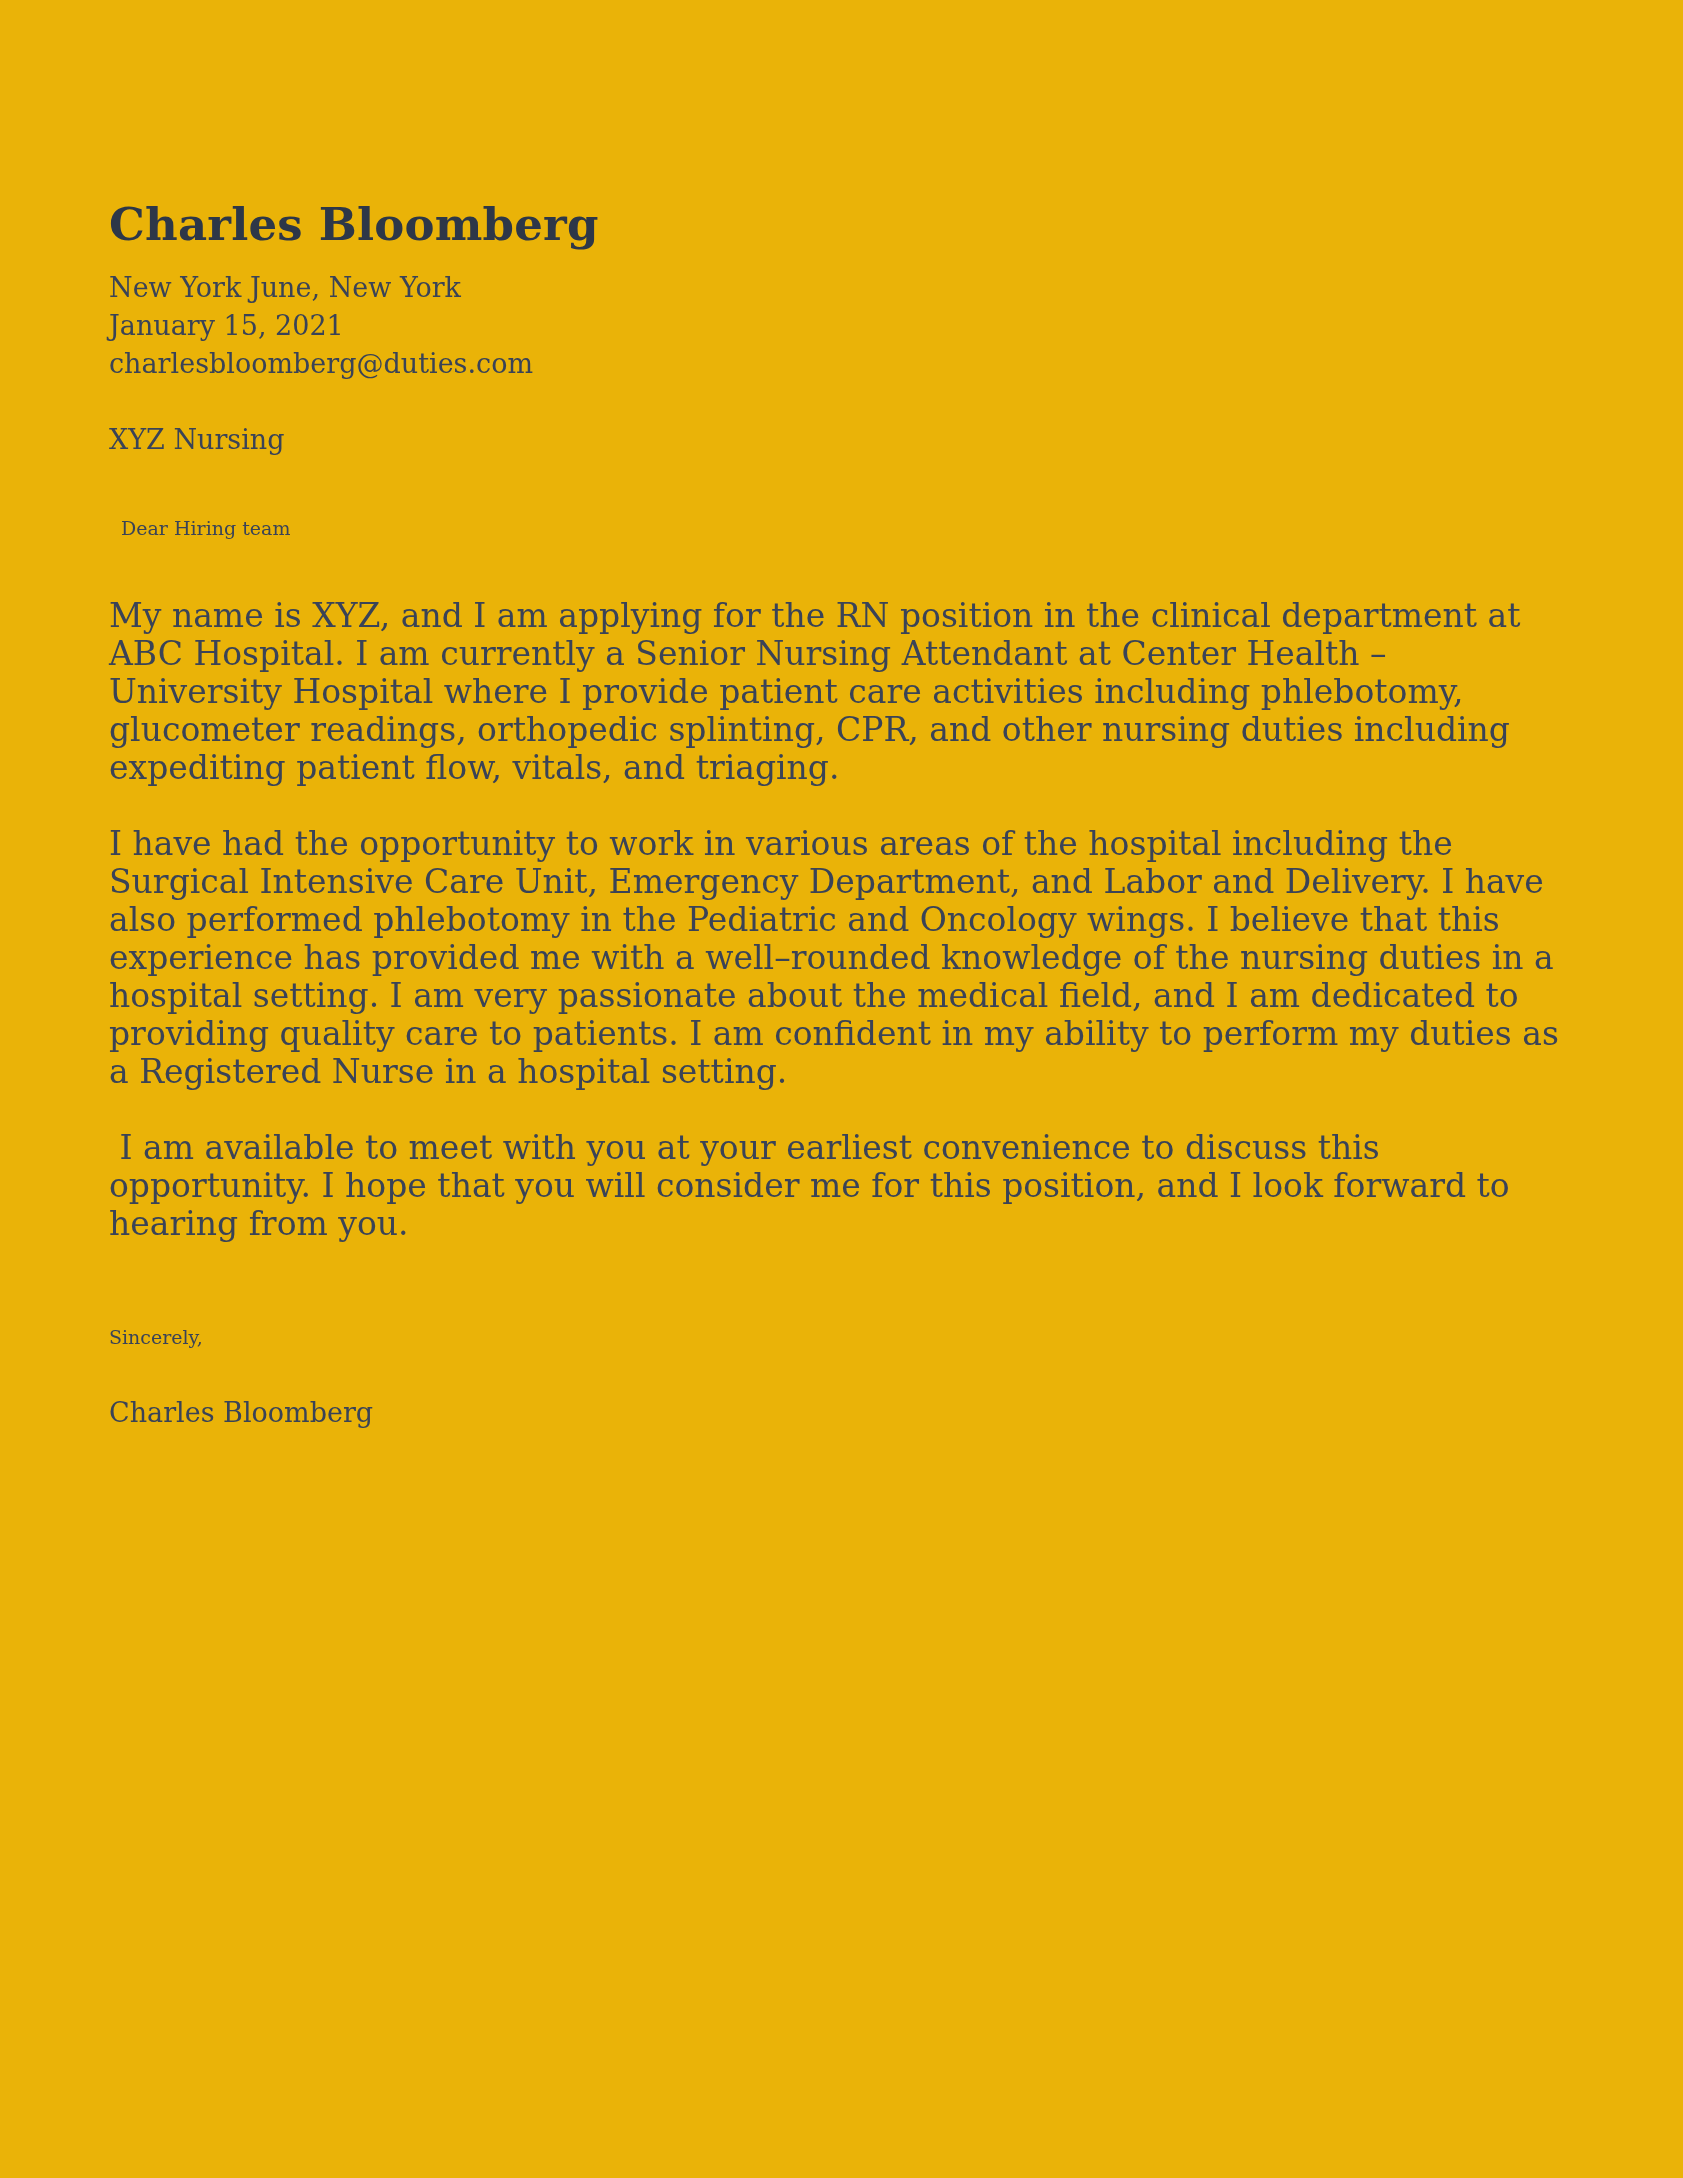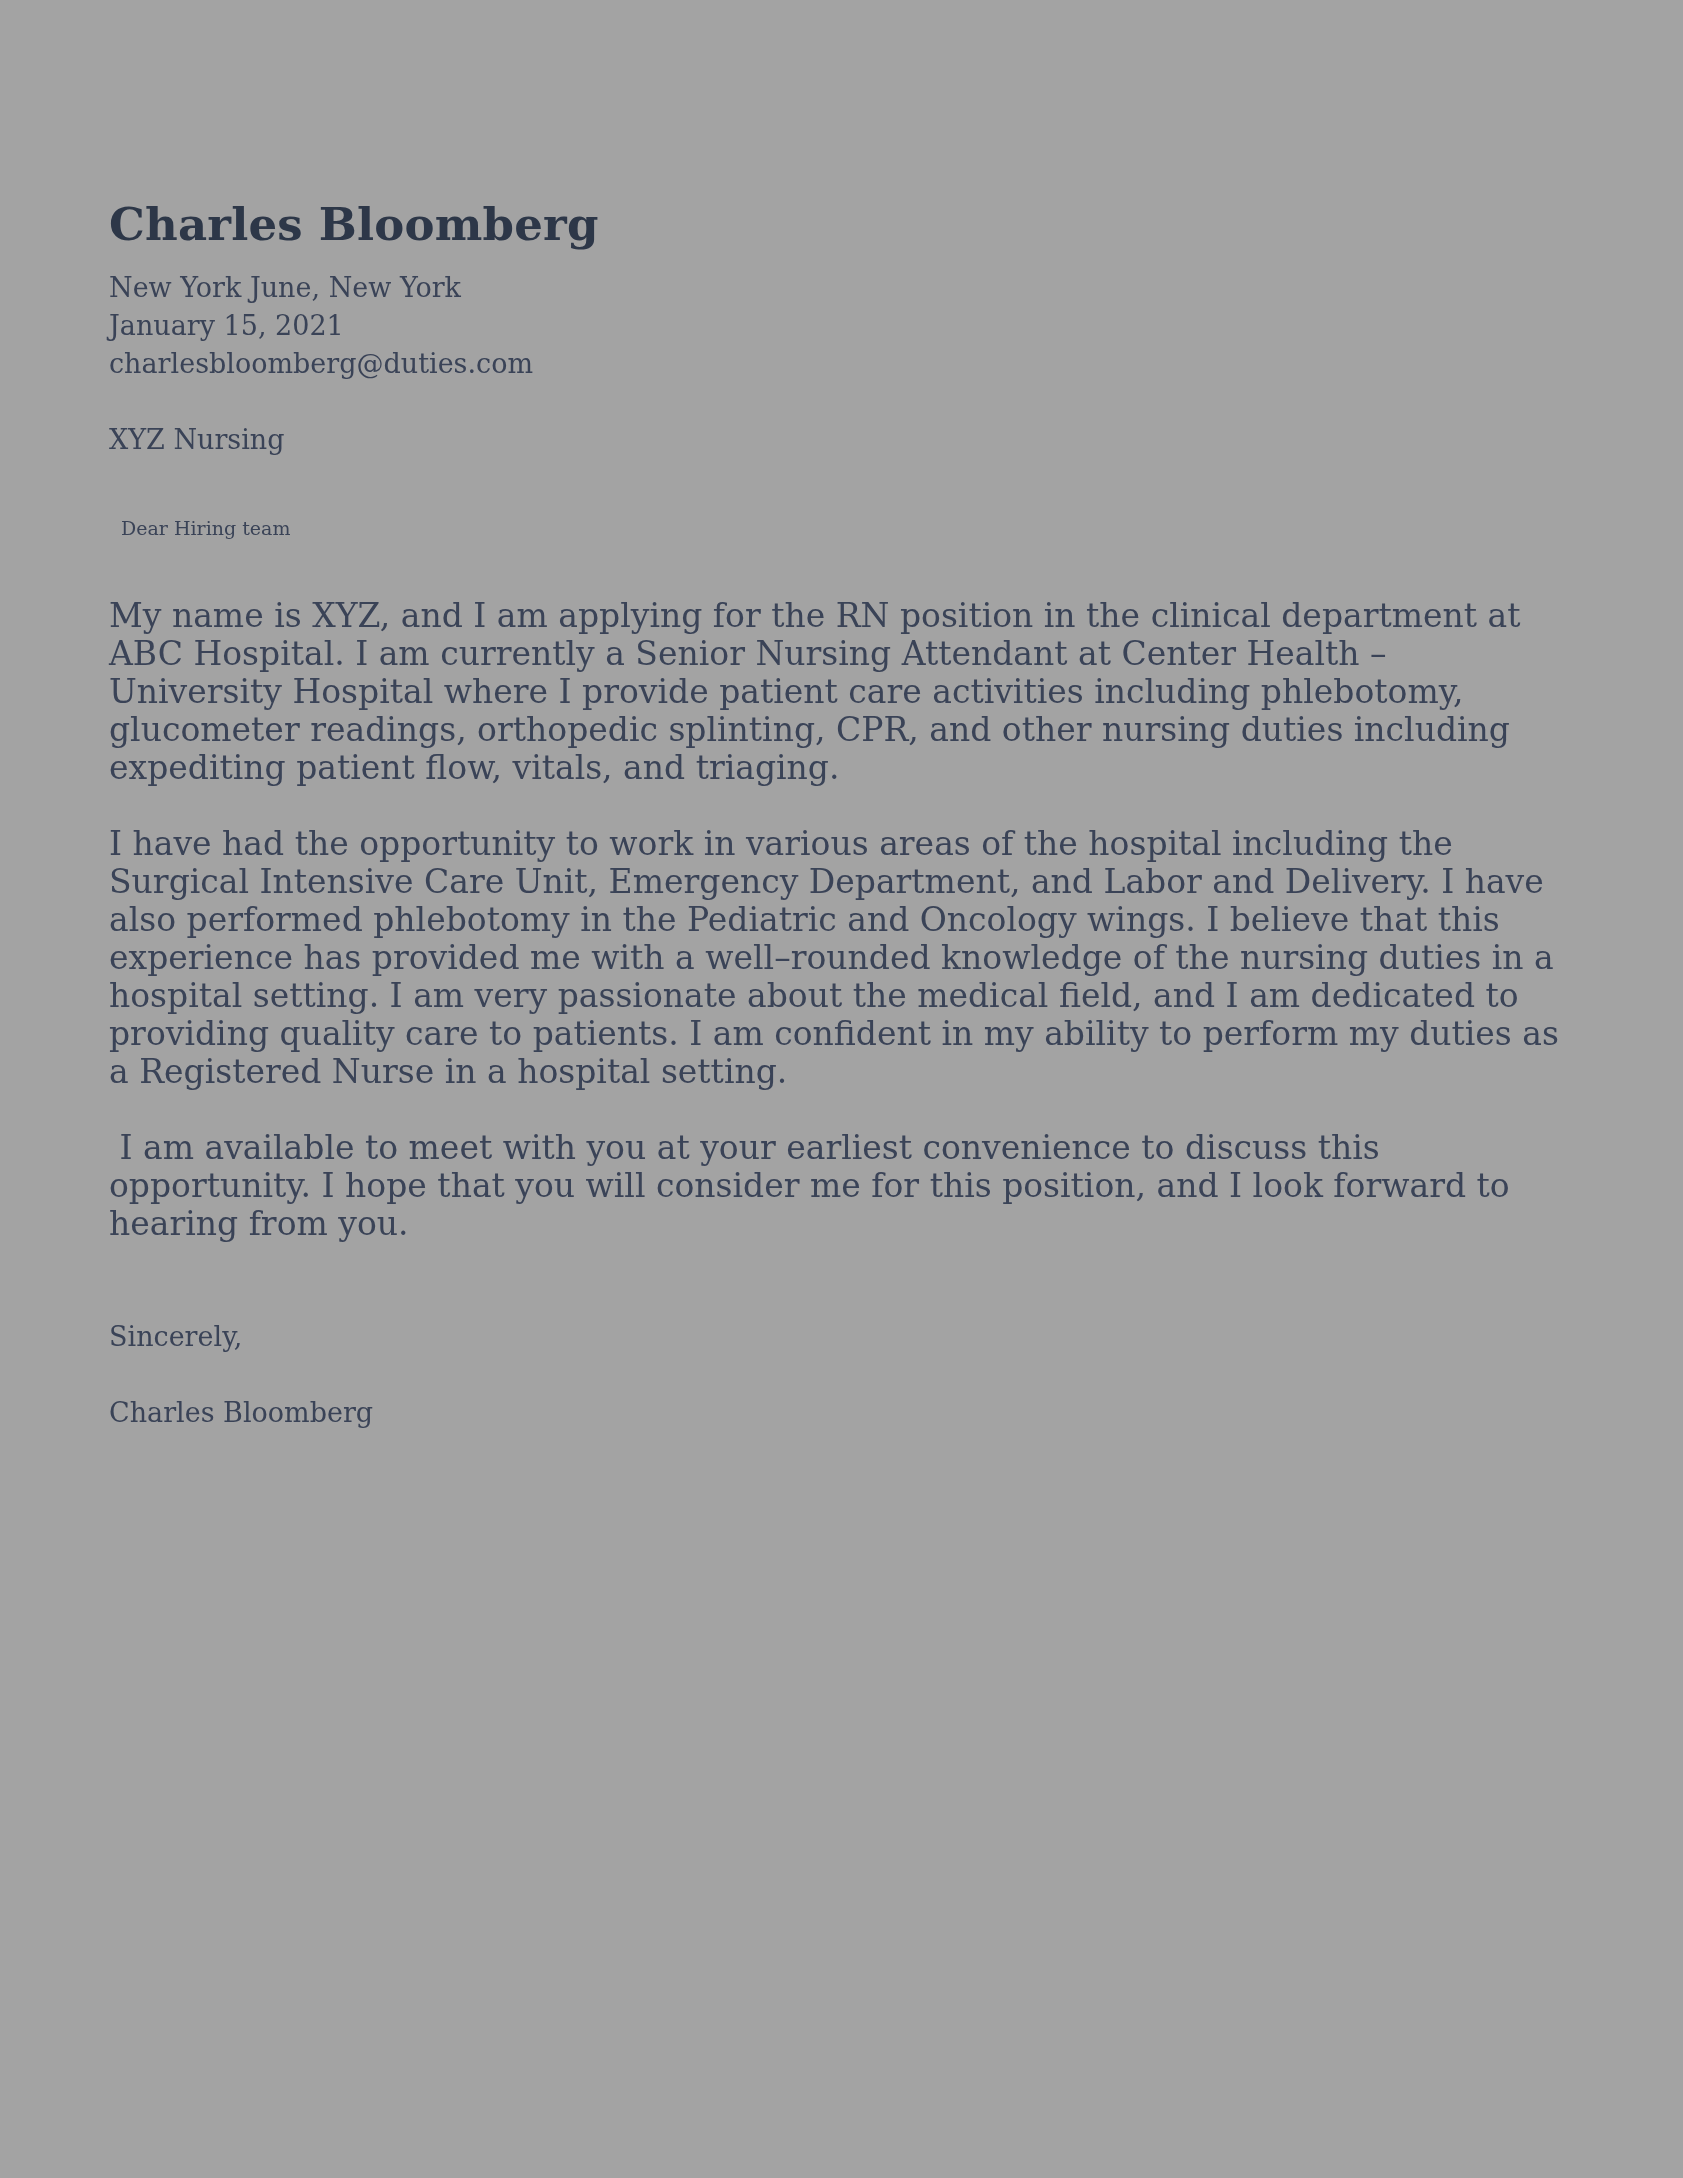--- a/index.html
+++ b/index.html
@@ -5,21 +5,21 @@
 <style>
   html, body {
     margin: 0;
     padding: 0;
     background: #ffffff;
   }
   .page {
     position: relative;
     width: 1683px;
     height: 2178px;
-    background: #a3a3a3;
+    background: #eab308;
     box-sizing: border-box;
     overflow: hidden;
   }
   .letter {
     position: absolute;
     left: 109px;
     top: 198px;
     width: 1460px;
   }
   .letter-name {
@@ -61,21 +61,21 @@
     font-family: "DejaVu Serif", "Liberation Serif", serif;
     font-size: 33px;
     line-height: 38px;
     color: #3a4357;
     margin: 0;
     text-align: left;
     white-space: pre-wrap;
   }
   .closing-line {
     font-family: "DejaVu Serif", "Liberation Serif", serif;
-    font-size: 27px;
+    font-size: 19px;
     line-height: 38px;
     color: #3a4357;
     margin: 0;
   }
   .sign-name {
     font-family: "DejaVu Serif", "Liberation Serif", serif;
     font-size: 27px;
     line-height: 38px;
     color: #3a4357;
     margin: 0;

